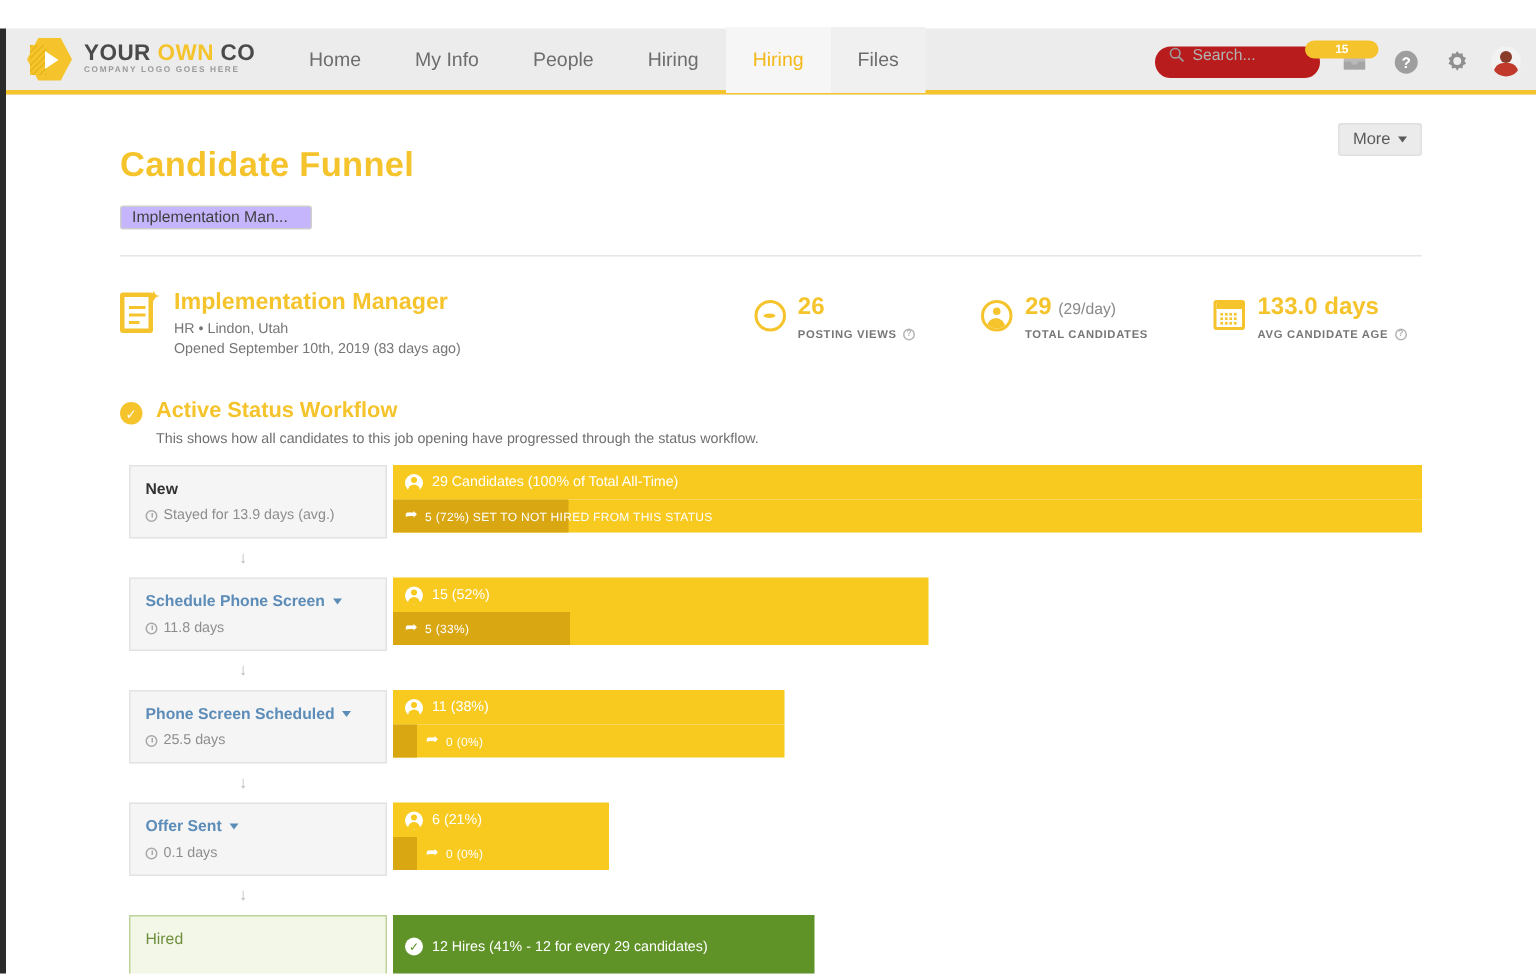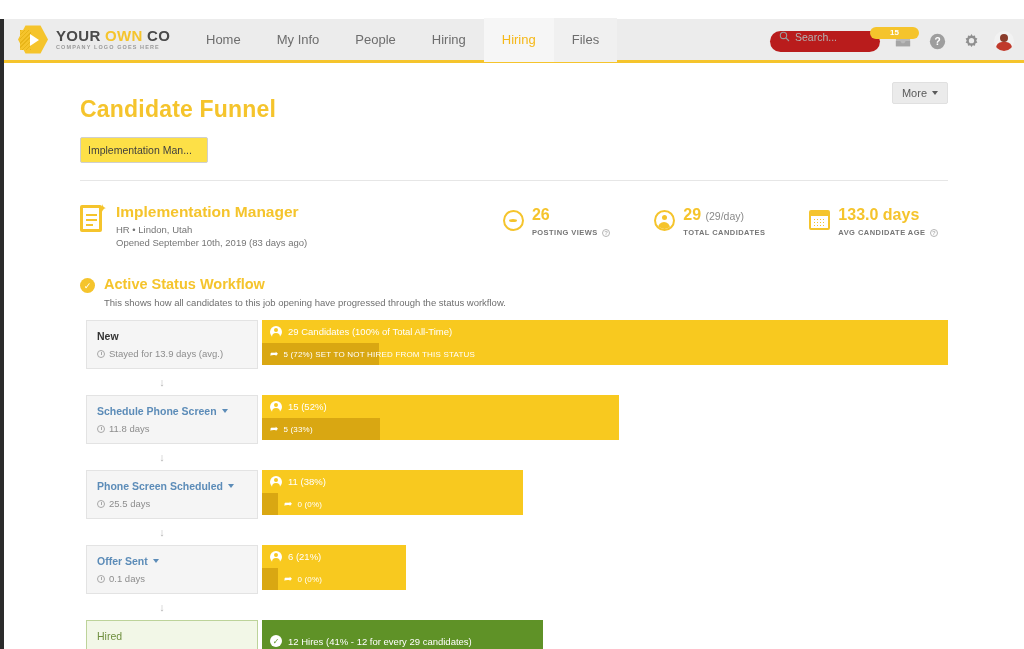--- a/index.html
+++ b/index.html
@@ -49,23 +49,23 @@
 
   
   .page { padding: 0 76px; position: relative; }
   .more-btn { position: absolute; right: 76px; top: 19px; background: #ebebeb;
               border: 1px solid #e0e0e0; border-radius: 2px; font-size: 11px; color: #5a5a5a;
               padding: 4px 9px; display: flex; align-items: center; gap: 5px; }
   .caret { width:0;height:0;border-left:3.5px solid transparent;border-right:3.5px solid transparent;
            border-top:4px solid currentColor; display:inline-block; }
 
   h1.title { color: #f5c42c; font-size: 23px; font-weight: bold; padding-top: 33px; letter-spacing: .2px; }
-  .select-box { margin-top: 14px; width: 128px; height: 26px; border: 1px solid #cfcfcf;
+  .select-box { margin-top: 14px; width: 128px; height: 16px; border: 1px solid #cfcfcf;
                 border-radius: 2px; display: flex; align-items: center; padding: 0 7px;
-                font-size: 10.5px; color: #3f3f3f; background:#fde047; }
+                font-size: 10.5px; color: #3f3f3f; background:#c4b5fd; }
   .hr { margin-top: 17px; border-top: 1px solid #e6e6e6; }
 
   
   .jobrow { display: flex; margin-top: 22px; align-items: flex-start; }
   .jobicon { width: 26px; height: 28px; position: relative; flex: 0 0 auto; margin-top: 2px; }
   .jobicon .sheet { width: 22px; height: 27px; border: 3px solid #f5c42c; border-radius: 2px; background:#fff;}
   .jobicon .ln { position:absolute; left:6px; width:11px; height:2px; background:#f5c42c; }
   .jobicon .star { position:absolute; right:-1px; top:-2px; color:#f5c42c; font-size:11px; line-height:1;}
   .jobmeta { margin-left: 10px; }
   .jobmeta .jt { font-size: 15.5px; color: #f5c42c; font-weight: bold; }

